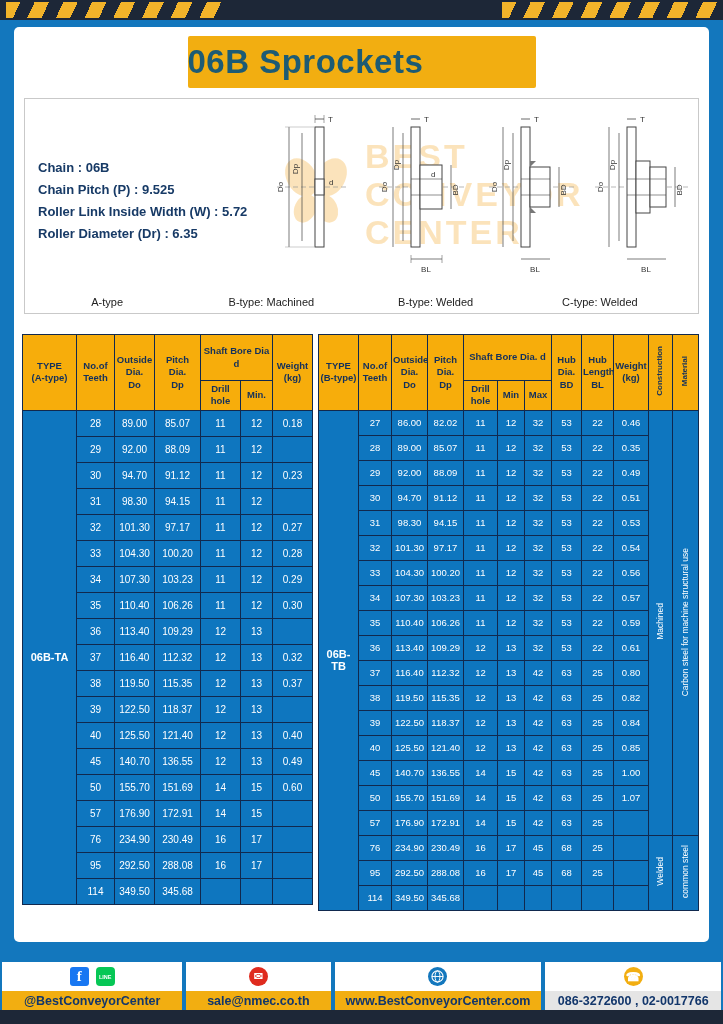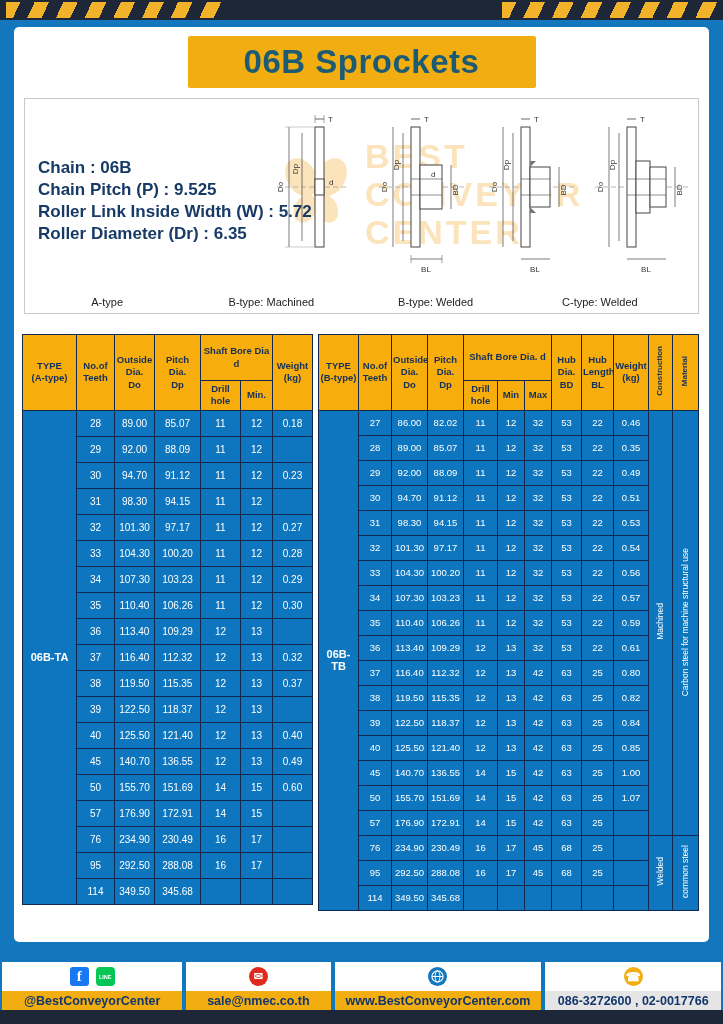--- a/index.html
+++ b/index.html
@@ -17,28 +17,28 @@
             background: repeating-linear-gradient(115deg, #f2b32a 0 13px, #1d2737 13px 26px); }
   .hazard.left { left: 6px; }
   .hazard.right { right: 6px; }
   .bottom-bar { position: absolute; bottom: 0; left: 0; right: 0; height: 14px; background: #1d2737; }
 
   
   .card { position: absolute; top: 27px; left: 14px; width: 695px; height: 915px;
           background: #ffffff; border-radius: 5px; }
 
   .title-banner { width: 348px; height: 52px; margin: 9px auto 10px; background: #f2ae11;
-                  display: flex; align-items: center; justify-content: center; border-radius: 2px; }
+                  display: flex; align-items: center; justify-content: flex-start; border-radius: 2px; }
   .title-banner h1 { font-size: 33px; font-weight: bold; color: #1d5b74; letter-spacing: .5px; }
 
   
   .info-box { position: relative; margin: 0 10px; height: 216px; border: 1px solid #c9c9c9;
               background: #fff; overflow: hidden; }
   .specs { position: absolute; left: 13px; top: 58px; color: #173a66; font-weight: bold;
-           font-size: 17px; line-height: 22px; z-index: 2; }
+           font-size: 13px; line-height: 22px; z-index: 2; }
   .watermark { position: absolute; left: 252px; top: 38px; display: flex; align-items: center;
                gap: 10px; opacity: .3; z-index: 1; }
   .watermark .wm-text { color: #f5a623; font-weight: bold; font-size: 34px; line-height: 38px;
                         letter-spacing: 3px; }
   .diagram { position: absolute; top: 8px; z-index: 2; }
   .dg-a  { left: 244px; }
   .dg-bm { left: 348px; }
   .dg-bw { left: 458px; }
   .dg-c  { left: 566px; }
   .diagram-labels { position: absolute; left: 0; right: 16px; bottom: 5px; display: flex; z-index: 2; }

